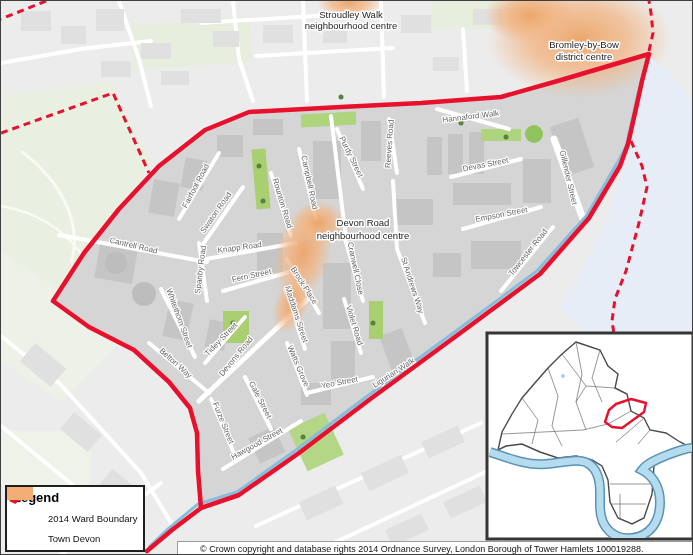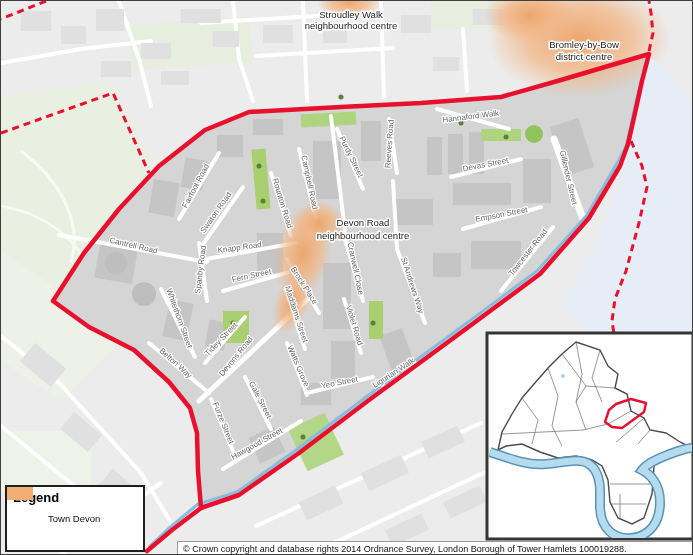--- a/index.html
+++ b/index.html
@@ -12,21 +12,21 @@
           text-anchor:middle;paint-order:stroke;stroke:#ffffff;stroke-width:3px;stroke-linejoin:round;}
   .legend-box{position:absolute;left:4px;top:484px;width:140px;height:67px;background:#ffffff;
               border:2px solid #1f1f1f;box-sizing:border-box;padding:3px 6px;}
   .legend-title{font-size:13px;font-weight:bold;color:#000;margin:0 0 3px 0;}
   .legend-row{display:flex;align-items:center;height:20px;}
   .legend-row .swatch{width:26px;margin-right:9px;flex:0 0 auto;display:flex;align-items:center;}
   .legend-row .lab{font-size:9.5px;color:#111;white-space:nowrap;}
   .copyright-bar{position:absolute;left:176px;top:540px;width:517px;height:15px;background:#ffffff;
                  border-left:1px solid #9a9a9a;border-top:1px solid #9a9a9a;box-sizing:border-box;
                  display:flex;align-items:center;}
-  .copyright-bar span{font-size:9px;color:#111;padding-left:5px;white-space:nowrap;}
+  .copyright-bar span{font-size:9px;color:#111;padding-left:22px;white-space:nowrap;}
 </style>
 </head>
 <body>
 
 <div class="frame">
 <svg width="693" height="555" viewBox="0 0 693 555">
   <defs>
     <radialGradient id="tc" cx="50%" cy="50%" r="50%">
       <stop offset="0%" stop-color="#eda returns"></stop>
     </radialGradient>
@@ -280,20 +280,28 @@
       <circle cx="75" cy="42" r="2" fill="#aad4ea"></circle>
       <path d="M117,88 L121,76 L128,70 L143,65 L158,69 L156,78 L145,86 L134,94 L124,93 Z" fill="none" stroke="#e8112d" stroke-width="2.4" stroke-linejoin="round"></path>
     </g>
   </g>
 </svg>
 
 <div class="legend-box">
   <div class="legend-title">Legend</div>
   <div class="legend-row">
     <span class="swatch">
+      <svg width="24" height="19" viewBox="0 0 24 19">
+        <path d="M4,9 L7,4 L13,3 L20,6 L17,11 L11,12 L8,15 L4,13 Z" fill="none" stroke="#e8112d" stroke-width="3.4" stroke-linejoin="round"></path>
+      </svg>
+    </span>
+    <span class="lab">2014 Ward Boundary</span>
+  </div>
+  <div class="legend-row">
+    <span class="swatch">
       <svg width="26" height="13" viewBox="0 0 26 13">
         <rect x="0" y="0" width="26" height="13" fill="#f2ae75"></rect>
       </svg>
     </span>
     <span class="lab">Town Devon</span>
   </div>
 </div>
 
 <div class="copyright-bar">
   <span>© Crown copyright and database rights 2014 Ordnance Survey, London Borough of Tower Hamlets 100019288.</span>

